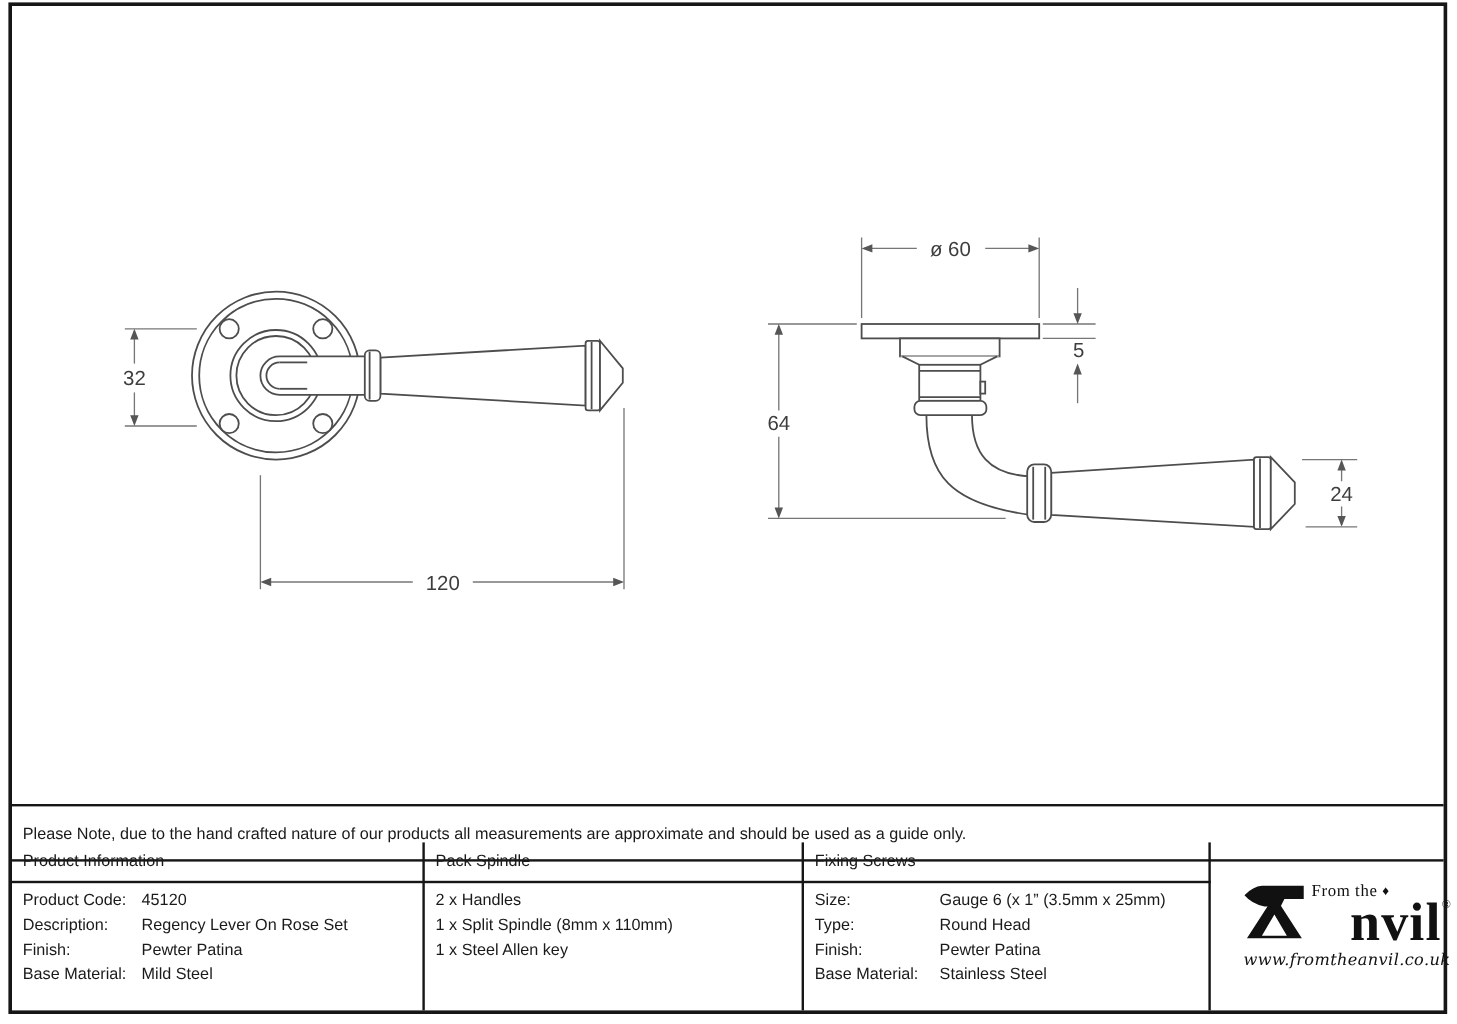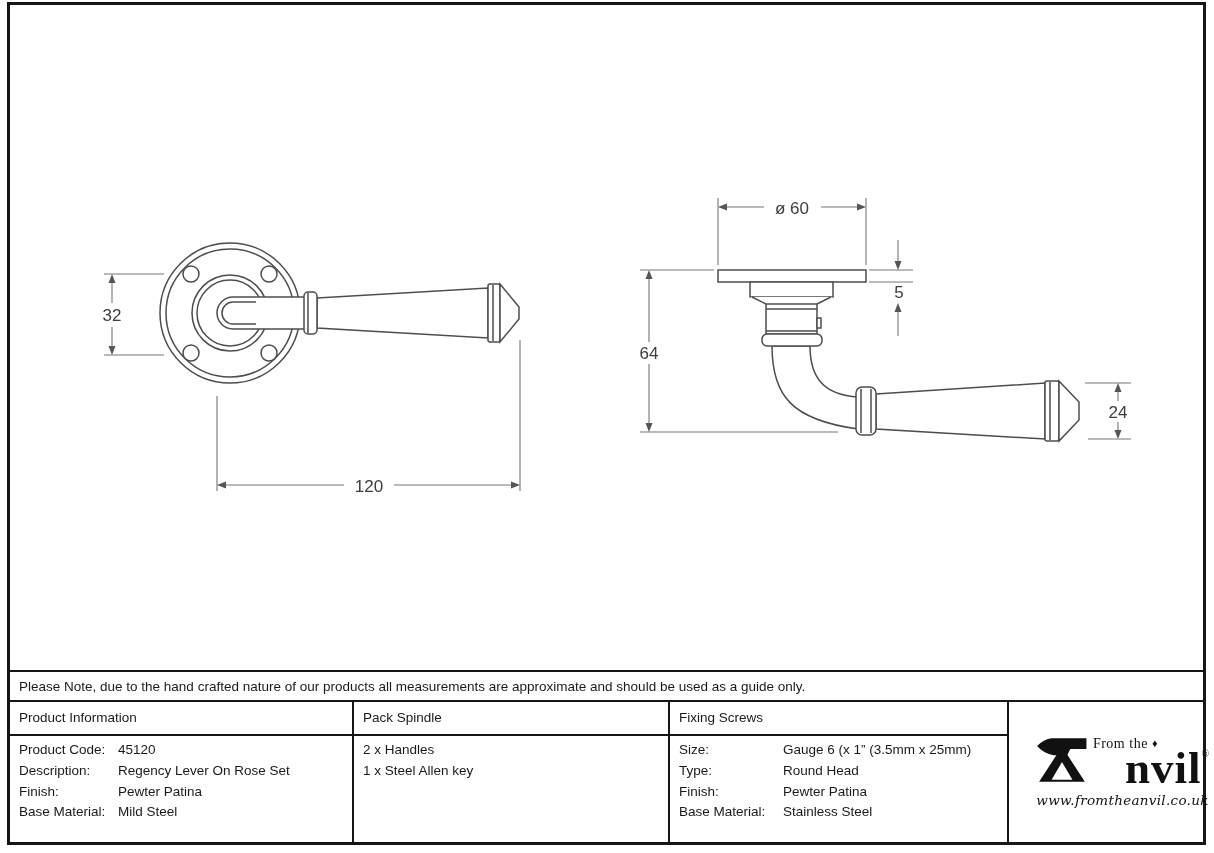--- a/index.html
+++ b/index.html
@@ -9,21 +9,21 @@
         border:3px solid #161616;background:#fff;}
   .drawing-svg{position:absolute;left:0;top:0;}
   
   .pl{stroke:#4d4d4d;stroke-width:1.5;fill:none;}
   .plw{stroke:#4d4d4d;stroke-width:1.5;fill:#fff;}
   .fillonly{fill:#fff;stroke:none;}
   .dl{stroke:#767676;stroke-width:1.1;fill:none;}
   .ah{fill:#565656;stroke:none;}
   .dt{fill:#3d3d3d;font-family:"Liberation Sans",sans-serif;font-size:17px;text-anchor:middle;}
   
-  .note-row{position:absolute;left:0;top:665px;width:1193px;height:32px;box-sizing:border-box;
+  .note-row{position:absolute;left:0;top:665px;width:1193px;height:48px;box-sizing:border-box;
             border-top:2px solid #161616;border-bottom:2px solid #161616;
             display:flex;align-items:center;padding-left:9px;font-size:13.5px;}
   
   .tbl{position:absolute;left:0;top:697px;width:1193px;height:140px;font-size:13.5px;}
   .vline{position:absolute;top:0;bottom:0;width:2px;background:#161616;}
   .hdrline{position:absolute;left:0;top:32px;width:999px;height:2px;background:#161616;}
   .cell{position:absolute;top:0;bottom:0;}
   .cell-hdr{position:absolute;left:9px;top:0;height:32px;line-height:31px;font-weight:normal;}
   .cell-body{position:absolute;left:0;right:0;top:38px;line-height:20.8px;}
   .kv{position:relative;height:20.8px;padding-left:35px;}
@@ -200,20 +200,21 @@
           <span class="k">Base Material:</span>
           <span class="v">Mild Steel</span>
         </div>
       </div>
     </div>
 
     <div class="cell c2" style="left:344px;width:314px">
       <div class="cell-hdr">Pack Spindle</div>
       <div class="cell-body">
         <div class="li">2 x Handles</div>
+        <div class="li">1 x Split Spindle (8mm x 110mm)</div>
         <div class="li">1 x Steel Allen key</div>
       </div>
     </div>
 
     <div class="cell c3" style="left:660px;width:337px">
       <div class="cell-hdr">Fixing Screws</div>
       <div class="cell-body">
         <div class="kv">
           <span class="k">Size:</span>
           <span class="v">Gauge 6 (x 1” (3.5mm x 25mm)</span>

